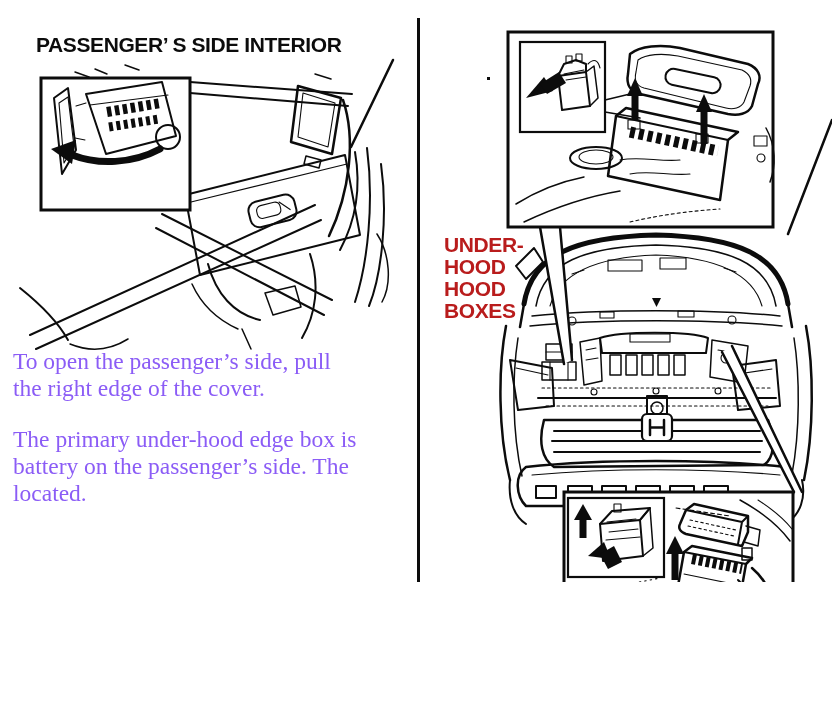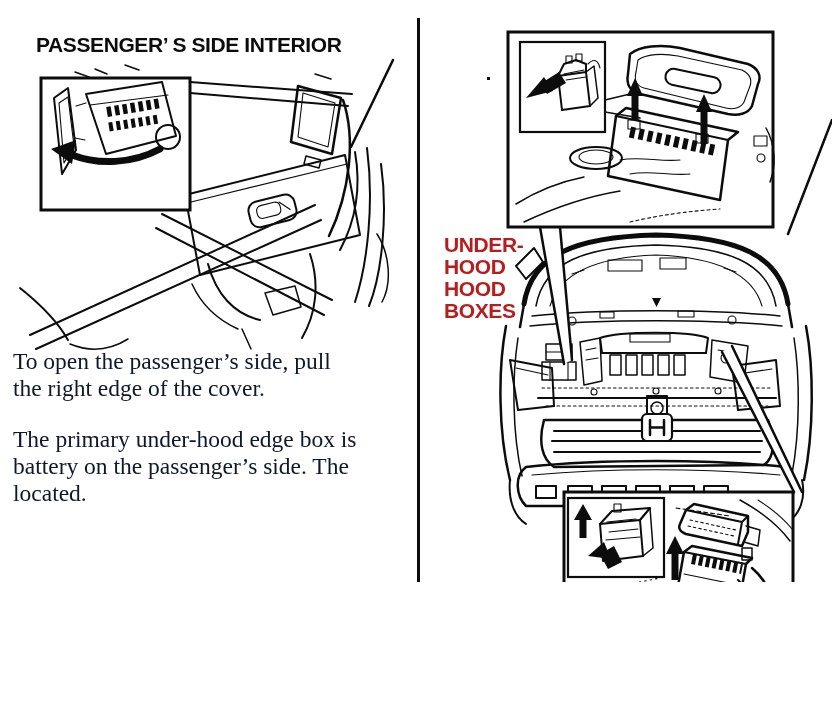--- a/index.html
+++ b/index.html
@@ -1,21 +1,21 @@
 <!DOCTYPE html>
 <html><head>
 <meta charset="utf-8">
 <style>
   html,body{margin:0;padding:0;background:#fff;}
   .page{position:relative;width:832px;height:582px;background:#fff;overflow:hidden;
         font-family:"Liberation Serif",serif;color:#0c0c0c;}
   .heading{position:absolute;left:36px;top:33px;margin:0;
            font-family:"Liberation Sans",sans-serif;font-weight:700;
            font-size:21px;letter-spacing:-0.4px;white-space:pre;color:#0c0c0c;}
-  .para{position:absolute;left:13px;font-size:23.5px;line-height:27px;color:#0f172a;}
+  .para{position:absolute;left:13px;font-size:23.5px;line-height:27px;color:#8b5cf6;}
   .para1{top:348px;}
   .para2{top:426px;}
   .tline{display:block;white-space:pre;}
   .uhlabel{position:absolute;left:444px;top:234px;
            font-family:"Liberation Sans",sans-serif;font-weight:700;
            font-size:21px;line-height:22px;letter-spacing:-0.4px;color:#b91c1c;}
   .rule{position:absolute;left:417px;top:18px;width:2.5px;height:622px;background:#0c0c0c;}
   .fig{position:absolute;}
   .fig-left{left:10px;top:52px;width:400px;height:300px;}
   .fig-right{left:480px;top:8px;width:352px;height:694px;}

